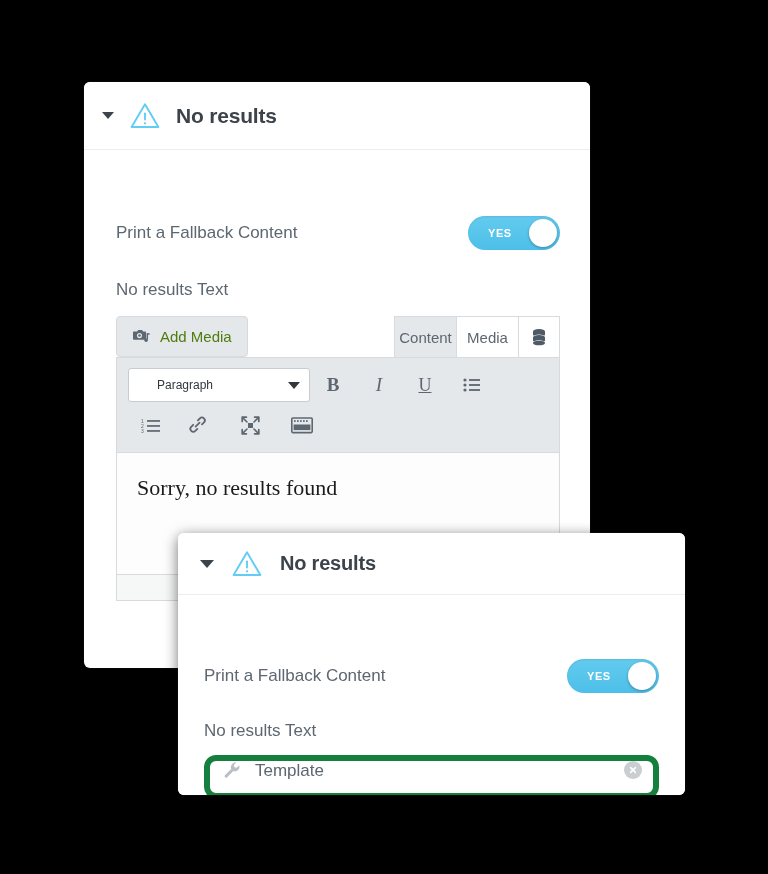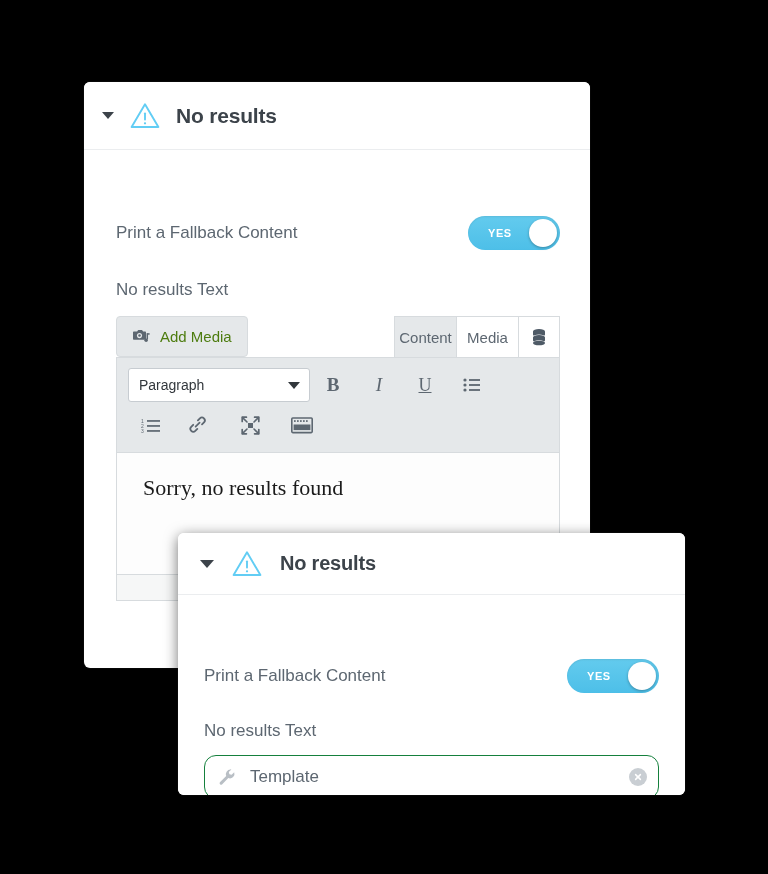--- a/index.html
+++ b/index.html
@@ -143,23 +143,23 @@
   }
   .wp-statusbar {
     background: #f6f7f7;
     border: 1px solid #d7dbde;
     border-top: none;
   }
 
   
   .tpl-field {
     display: flex;
-    align-items: center;
+    align-items: flex-start;
     background: #ffffff;
-    border: 1px solid #15803d;
+    border: 6px solid #15803d;
     border-radius: 12px;
     cursor: pointer;
   }
   .tpl-text { color: #5d6771; flex: 1 1 auto; }
   .clear-btn {
     border-radius: 50%;
     background: #c9ced3;
     color: #ffffff;
     display: flex; align-items: center; justify-content: center;
     cursor: pointer;
@@ -176,24 +176,24 @@
   #panel-back .field-label { font-size: 17px; }
   #panel-back .toggle { width: 92px; height: 34px; padding-left: 20px; }
   #panel-back .toggle-text { font-size: 11px; }
   #panel-back .toggle-knob { width: 28px; height: 28px; }
   #panel-back .sub-label { font-size: 17px; color:#5d6771; display:block; margin-bottom: 16px; }
 
   #panel-back .add-media { height: 41px; padding: 0 15px; font-size: 15px; }
   #panel-back .wp-tab { width: 62px; height: 41px; font-size: 15px; }
   #panel-back .wp-tab.iconTab { width: 42px; }
   #panel-back .wp-toolbar { padding: 10px 10px 10px 11px; }
-  #panel-back .tb-select { width: 182px; height: 34px; padding: 0 9px 0 10px; font-size: 14px; }
+  #panel-back .tb-select { width: 182px; height: 34px; padding: 0 9px 0 28px; font-size: 12px; }
   #panel-back .tb-btn { width: 46px; height: 34px; }
   #panel-back .tb-row + .tb-row { margin-top: 6px; }
-  #panel-back .wp-content { height: 122px; padding: 22px 20px 0 26px; }
+  #panel-back .wp-content { height: 122px; padding: 22px 20px 0 20px; }
   #panel-back .wp-content-text { font-size: 22px; }
   #panel-back .wp-statusbar { height: 26px; }
 
   
   #panel-front { left: 178px; top: 533px; width: 507px; height: 262px; }
   #panel-front .panel-head { height: 62px; padding: 0 0 0 22px; gap: 18px; }
   #panel-front .panel-title { font-size: 20px; }
   #panel-front .panel-body { padding: 26px 26px 0 26px; }
   #panel-front .field-row { margin-bottom: 28px; }
   #panel-front .field-label { font-size: 17px; }

